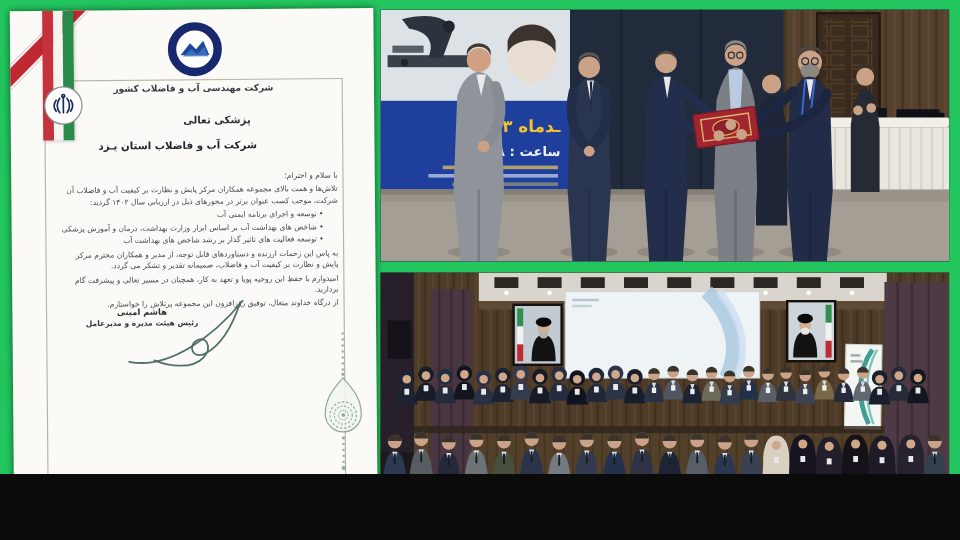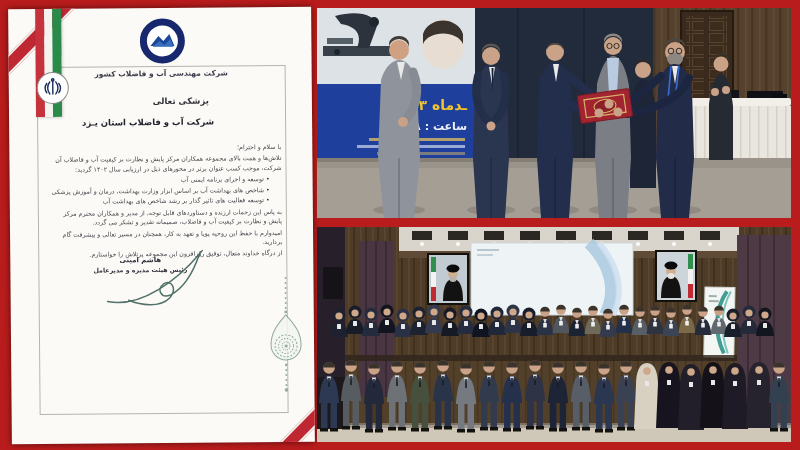--- a/index.html
+++ b/index.html
@@ -1,16 +1,16 @@
 <!DOCTYPE html>
 <html lang="fa"><head>
 <meta charset="utf-8">
 <style>
   html,body{margin:0;padding:0;background:#0b0b0b;}
-  .stage{position:relative;width:800px;height:450px;background:#b91c1c;overflow:hidden;
+  .stage{position:relative;width:800px;height:395px;background:#22c55e;overflow:hidden;
          font-family:"DejaVu Sans","Liberation Sans",sans-serif;}
   
   .certificate{position:absolute;left:10px;top:8px;width:303px;height:435px;
                background:#fbfaf7;overflow:hidden;transform:rotate(-0.5deg);
                box-shadow:0 0 6px rgba(0,0,0,.6);}
   .cert-frame{position:absolute;left:28px;top:58px;width:247px;height:346px;
               border:1px solid #b6b5ad;}
   .corner-ribbon{position:absolute;height:11px;background:#bf2733;
                  border-top:2px solid #f2f0ec;border-bottom:2px solid #f2f0ec;}
   .rb-tl{left:-38px;top:21px;width:130px;transform:rotate(-45deg);}
@@ -26,21 +26,21 @@
   .org-line{position:absolute;top:53px;left:30px;right:28px;text-align:center;direction:rtl;}
   .org-line span{background:#fbfaf7;padding:0 5px;font-size:7.5px;font-weight:700;color:#3c3c49;}
   .bismillah{position:absolute;top:88px;right:103px;font-size:8.5px;font-weight:700;color:#2d2d38;direction:rtl;}
   .recipient{position:absolute;top:109px;right:98px;font-size:8.5px;font-weight:700;color:#23232e;direction:rtl;}
   .cert-body{position:absolute;top:135px;right:31px;left:40px;direction:rtl;text-align:right;
              font-size:6.3px;line-height:1.5;color:#47464b;}
   .cert-body p{margin:0 0 2px 0;}
   .cert-body ul{margin:1px 0 2px 0;padding:0 12px 0 0;list-style:none;}
   .cert-body li{margin:0 0 1px 0;}
   .cert-body li::before{content:"• ";color:#3a3a42;}
-  .sig-block{position:absolute;top:248px;left:80px;width:100px;text-align:center;direction:rtl;}
+  .sig-block{position:absolute;top:248px;left:58px;width:100px;text-align:center;direction:rtl;}
   .sig-name{font-size:7px;font-weight:700;color:#2e2e39;}
   .sig-title{font-size:6.3px;font-weight:700;color:#33333e;margin-top:2px;}
   .sig-scribble{position:absolute;left:88px;top:236px;width:118px;height:64px;}
   .ornament{position:absolute;right:5px;top:268px;width:46px;height:120px;opacity:.85;}
   
   .photo-top{position:absolute;left:317px;top:8px;width:474px;height:210px;background:#222b3c;overflow:hidden;}
   .photo-bottom{position:absolute;left:317px;top:227px;width:474px;height:215px;background:#3d2f20;overflow:hidden;}
   svg{display:block;}
 </style>
 </head>

